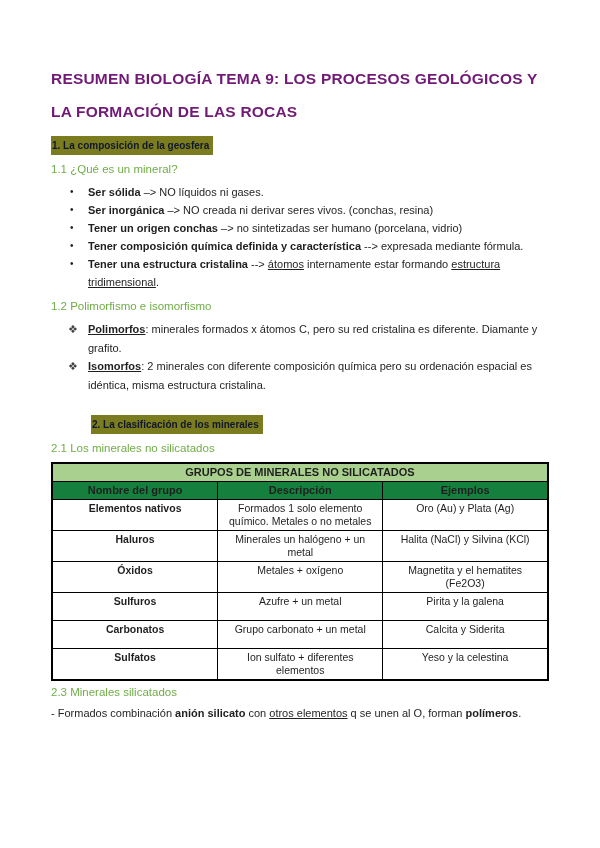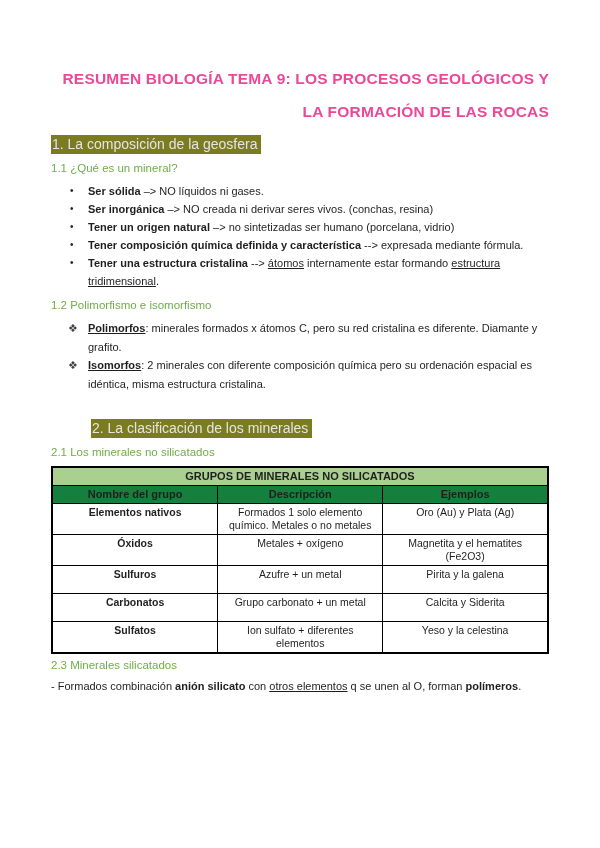--- a/index.html
+++ b/index.html
@@ -5,46 +5,46 @@
   * { margin: 0; padding: 0; box-sizing: border-box; }
   html, body { background: #ffffff; }
   body {
     width: 600px; height: 848px; overflow: hidden;
     font-family: "Liberation Sans", sans-serif;
     color: #1f1f1f;
   }
   .page { width: 600px; height: 848px; padding: 62px 51px 0 51px; background: #ffffff; }
 
   .doc-title {
-    text-align: right; font-weight: bold; font-size: 15.5px; line-height: 33px;
-    color: #ec4899; letter-spacing: 0.2px; margin-bottom: 7px;
+    text-align: left; font-weight: bold; font-size: 15.5px; line-height: 33px;
+    color: #701a75; letter-spacing: 0.2px; margin-bottom: 7px;
   }
   .doc-title .line { display: block; }
 
   .h1wrap { margin: 0 0 8px 0; }
   .h1 {
-    display: inline-block; background: #7b7b1f; color: #e5e5e5;
-    font-size: 14px; line-height: 15px; padding: 2px 4px 2px 1px; font-weight: 400;
+    display: inline-block; background: #7b7b1f; color: #0f172a;
+    font-size: 10px; line-height: 15px; padding: 2px 4px 2px 1px; font-weight: 700;
   }
   .h2 { color: #70ad47; font-size: 11.5px; font-weight: 400; margin: 0 0 8px 0; }
 
   .para { font-size: 11px; line-height: 15px; margin: 0 0 6px 0; }
   .u { text-decoration: underline; }
   .b { font-weight: bold; }
   .bu { font-weight: bold; text-decoration: underline; }
 
   ul.blist { list-style: none; margin: 4px 0 9px 0; }
   ul.blist li { position: relative; padding-left: 37px; font-size: 11px; line-height: 18px; }
   ul.blist li .marker { position: absolute; left: 19px; top: 0; font-size: 10px; }
 
   ul.dlist { list-style: none; margin: 6px 0 0 0; }
   ul.dlist li { position: relative; padding-left: 37px; font-size: 11px; line-height: 18.5px; }
   ul.dlist li .marker { position: absolute; left: 17px; top: 0; font-size: 11px; color: #3f3f3f; }
 
-  .h1wrap.second { margin-top: 26px; padding-left: 40px; }
+  .h1wrap.second { margin-top: 20px; padding-left: 40px; }
   .h2.s21 { margin-top: 0; }
   .para.p21 { margin-top: 9px; margin-bottom: 8px; }
 
   table.mtable {
     width: 100%; border-collapse: collapse; border: 2px solid #000;
     font-size: 10.5px; table-layout: fixed; margin-bottom: 5px; padding-left: 20px;
   }
   table.mtable td, table.mtable th { border: 1px solid #000; text-align: center; padding: 2px 4px; }
   table.mtable .ttl td { background: #a9d08e; font-weight: bold; font-size: 11px; line-height: 13px; }
   table.mtable .hdr td { background: #15803d; font-weight: bold; font-size: 11px; line-height: 13px; }
@@ -67,21 +67,21 @@
   <div class="h1wrap">
     <span class="h1">1. La composición de la geosfera</span>
   </div>
 
   <div class="h2">1.1 ¿Qué es un mineral?</div>
 
 
   <ul class="blist">
     <li><span class="marker">•</span><span class="b">Ser sólida</span><span> –&gt; NO líquidos ni gases.</span></li>
     <li><span class="marker">•</span><span class="b">Ser inorgánica</span><span> –&gt; NO creada ni derivar seres vivos. (conchas, resina)</span></li>
-    <li><span class="marker">•</span><span class="b">Tener un origen natural</span><span> –&gt; no sintetizadas ser humano (porcelana, vidrio)</span></li>
+    <li><span class="marker">•</span><span class="b">Tener un origen conchas</span><span> –&gt; no sintetizadas ser humano (porcelana, vidrio)</span></li>
     <li><span class="marker">•</span><span class="b">Tener composición química definida y característica</span><span> --&gt; expresada mediante fórmula.</span></li>
     <li><span class="marker">•</span><span class="b">Tener una estructura cristalina</span><span> --&gt; </span><span class="u">átomos</span><span> internamente estar formando </span><span class="u">estructura tridimensional</span><span>.</span></li>
   </ul>
 
   <div class="h2">1.2 Polimorfismo e isomorfismo</div>
 
   <ul class="dlist">
     <li><span class="marker">❖</span><span class="bu">Polimorfos</span><span>: minerales formados x átomos C, pero su red cristalina es diferente. Diamante y grafito.</span></li>
     <li><span class="marker">❖</span><span class="bu">Isomorfos</span><span>: 2 minerales con diferente composición química pero su ordenación espacial es idéntica, misma estructura cristalina.</span></li>
   </ul>
@@ -107,20 +107,25 @@
         <td>Nombre del grupo</td>
         <td>Descripción</td>
         <td>Ejemplos</td>
       </tr>
       <tr class="datarow">
         <td class="c0">Elementos nativos</td>
         <td>Formados 1 solo elemento químico. Metales o no metales</td>
         <td>Oro (Au) y Plata (Ag)</td>
       </tr>
       <tr class="datarow">
+        <td class="c0">Haluros</td>
+        <td>Minerales un halógeno + un metal</td>
+        <td>Halita (NaCl) y Silvina (KCl)</td>
+      </tr>
+      <tr class="datarow">
         <td class="c0">Óxidos</td>
         <td>Metales + oxígeno</td>
         <td>Magnetita y el hematites (Fe2O3)</td>
       </tr>
       <tr class="datarow">
         <td class="c0">Sulfuros</td>
         <td>Azufre + un metal</td>
         <td>Pirita y la galena</td>
       </tr>
       <tr class="datarow">

